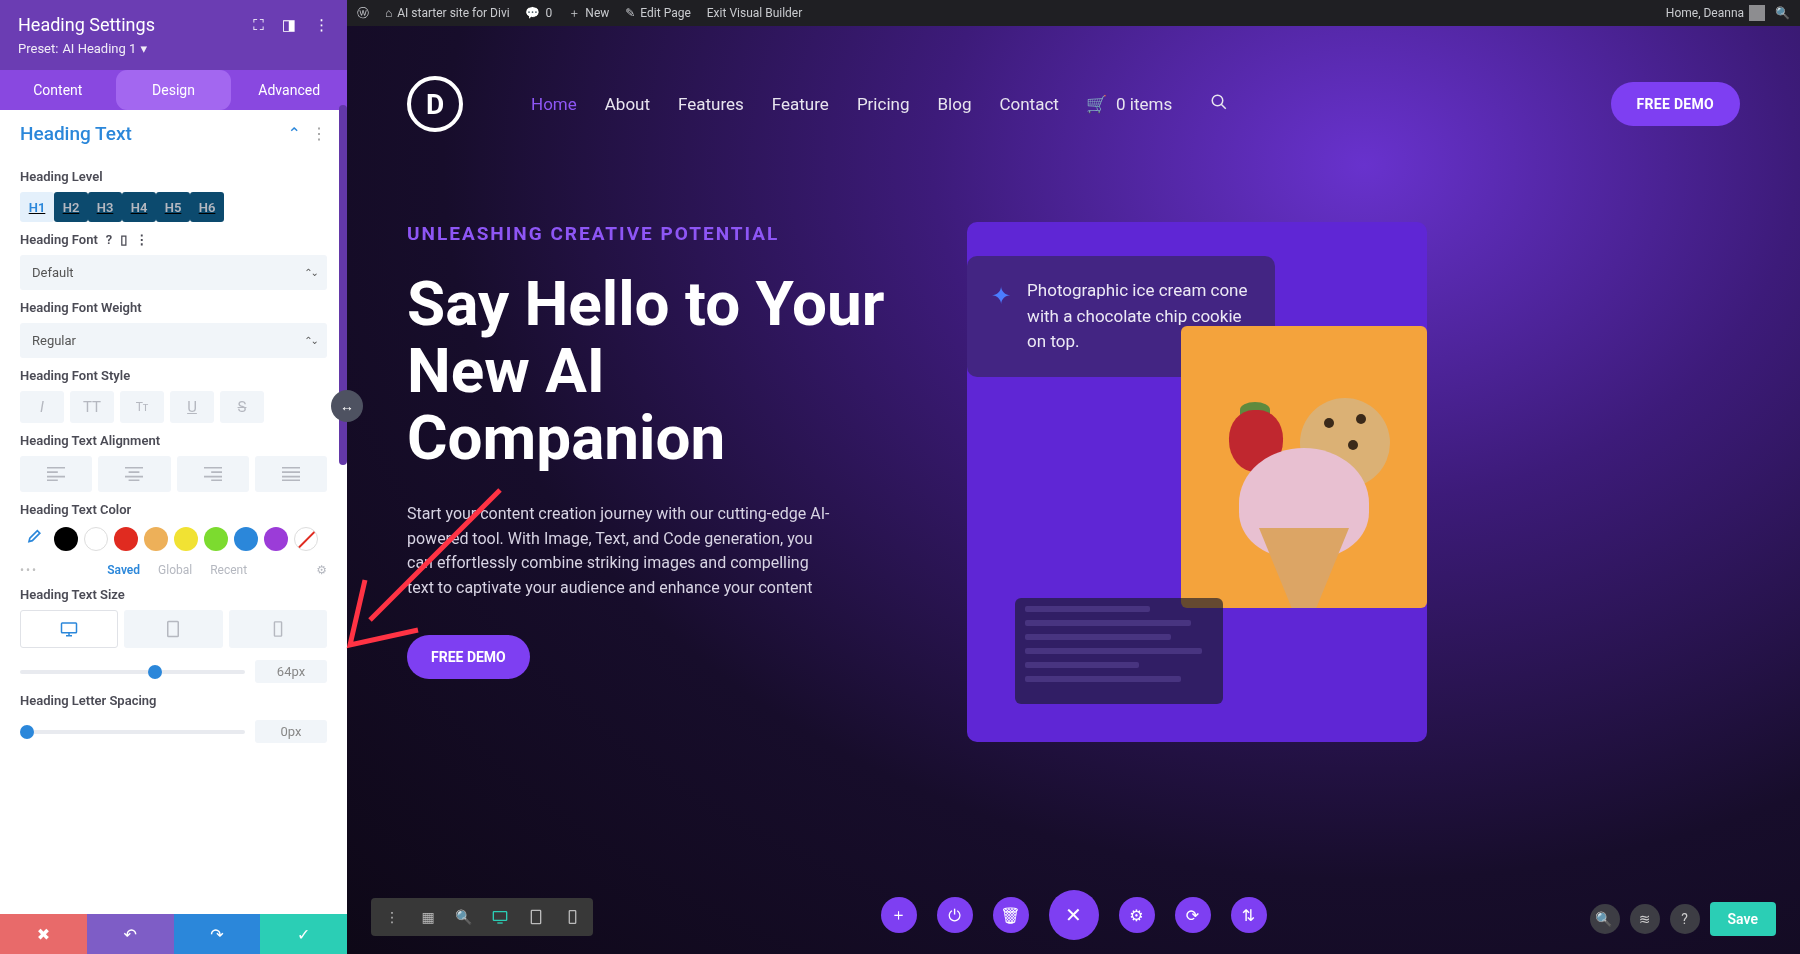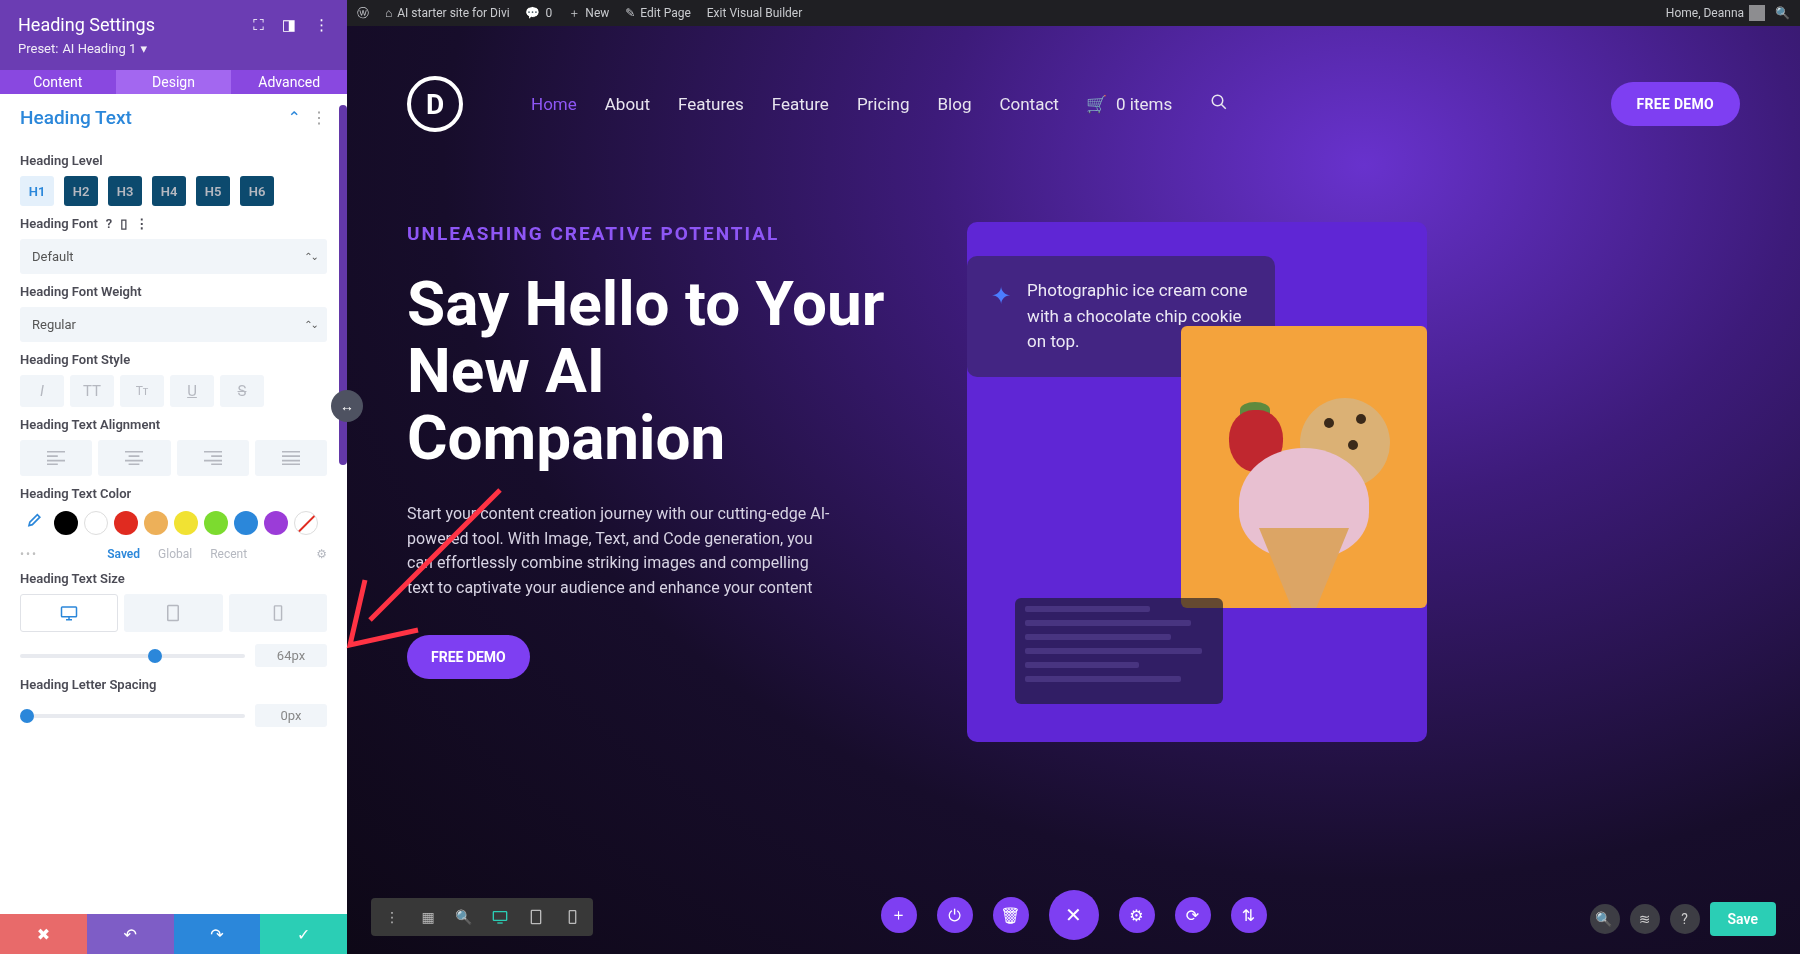--- a/index.html
+++ b/index.html
@@ -7,30 +7,30 @@
     
     
     .sidebar { width: 347px; height: 100%; background: #fff; display: flex; flex-direction: column; position: relative; }
     .panel-header { background: #6b3db3; color: #fff; padding: 14px 18px 14px 18px; }
     .panel-header-top { display: flex; justify-content: space-between; align-items: center; }
     .panel-title { font-size: 18px; font-weight: 400; }
     .panel-header-icons { display: flex; gap: 18px; align-items: center; }
     .panel-header-icons span { cursor: pointer; font-size: 15px; }
     .preset-line { font-size: 13px; margin-top: 6px; opacity: 0.9; display: flex; align-items: center; gap: 4px; }
     .tabs { display: flex; background: #8948e0; }
-    .tab { flex: 1; text-align: center; padding: 4px 0; color: #fff; font-size: 14px; cursor: pointer; }
+    .tab { flex: 1; text-align: center; padding: 12px 0; color: #fff; font-size: 14px; cursor: pointer; border-radius: 11px; }
     .tab.active { background: #a367f0; }
     
     .panel-body { flex: 1; overflow-y: auto; padding: 0; }
     .section { padding: 12px 20px 8px; }
     .section-title-row { display: flex; justify-content: space-between; align-items: center; margin-bottom: 24px; }
     .section-title { color: #2b87da; font-size: 19px; font-weight: 500; }
     .section-title-icons { display: flex; gap: 10px; align-items: center; color: #999; }
     .field-label { font-size: 13px; font-weight: 600; color: #4b4b55; margin: 10px 0 8px; display: flex; align-items: center; gap: 8px; }
-    .h-levels { display: flex; gap: 10px; }
+    .h-levels { display: flex; gap: 0; text-decoration: underline; }
     .h-level { width: 34px; height: 30px; background: #0c4a6e; border-radius: 3px; display: flex; align-items: center; justify-content: center; font-size: 13px; color: #b5b8c0; cursor: pointer; font-weight: 600; }
     .h-level.active { background: #e4f0fb; color: #2b87da; }
     .select-wrap { background: #f1f5f9; border-radius: 3px; padding: 10px 12px; position: relative; font-size: 13px; color: #555; }
     .select-wrap::after { content: "⌃⌄"; position: absolute; right: 10px; top: 50%; transform: translateY(-50%); font-size: 10px; line-height: 6px; letter-spacing: -2px; }
     .style-row { display: flex; gap: 6px; }
     .style-btn { width: 44px; height: 32px; background: #f1f5f9; border-radius: 3px; display: flex; align-items: center; justify-content: center; color: #b5b8c0; cursor: pointer; font-size: 15px; }
     .align-row { display: flex; gap: 6px; }
     .align-btn { flex: 1; height: 36px; background: #f1f5f9; border-radius: 3px; display: flex; align-items: center; justify-content: center; color: #b5b8c0; cursor: pointer; }
     .align-btn svg { width: 18px; height: 14px; }
     .color-row { display: flex; gap: 6px; align-items: center; flex-wrap: wrap; }

